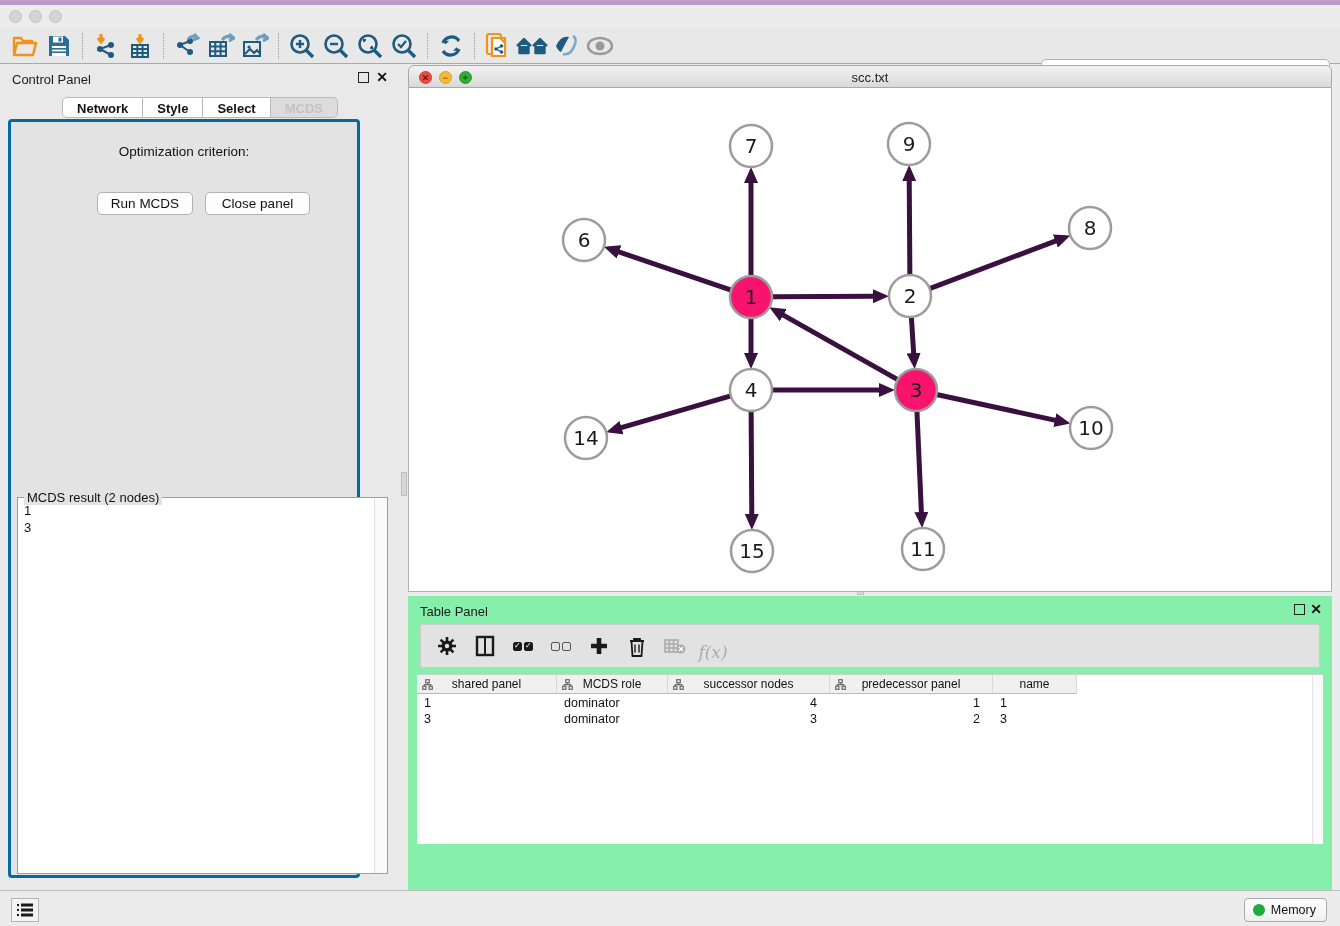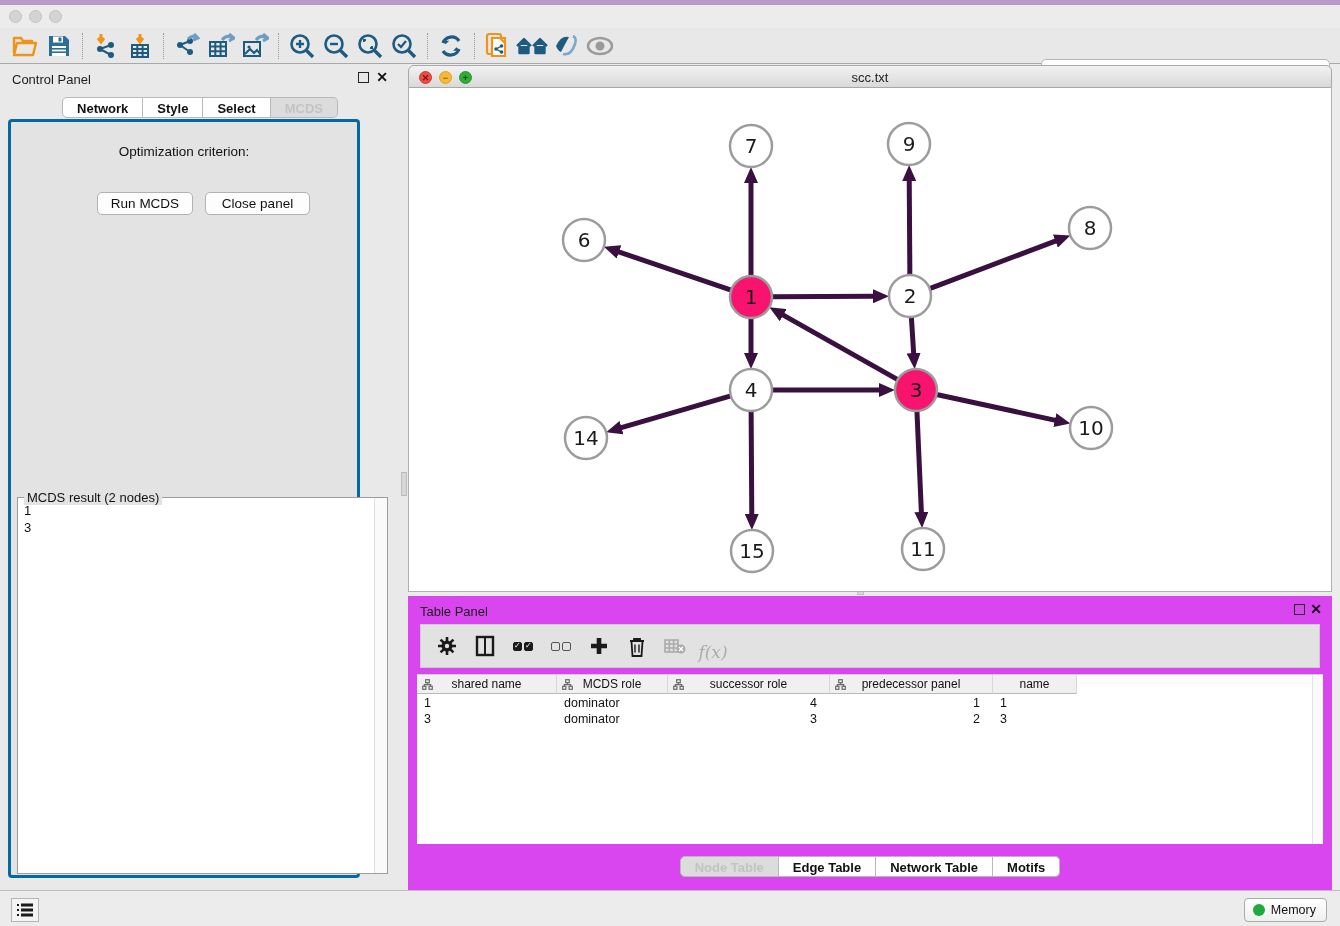--- a/index.html
+++ b/index.html
@@ -59,21 +59,21 @@
   #net-window { left:408px; top:65px; width:924px; height:527px; }
   #net-titlebar { position:absolute; left:0; top:0; width:100%; height:23px; background:linear-gradient(#f2f2f2,#d9d9d9); border:1px solid #a8a8a8; border-radius:6px 6px 0 0; }
   .nt-dot { position:absolute; top:4.5px; width:13px; height:13px; border-radius:50%; font-size:9px; font-weight:bold; text-align:center; line-height:13px; cursor:pointer; }
   #nt-close { left:10px; background:#ea4d44; color:#7d100c; border:1px solid #d0382f; }
   #nt-min { left:30px; background:#f5b935; color:#92600a; border:1px solid #dfa023; }
   #nt-zoom { left:50px; background:#32a939; color:#0c5a10; border:1px solid #259b2c; }
   #net-title { position:absolute; left:0; right:0; top:4px; text-align:center; font-size:13px; color:#222; }
   #net-canvas { position:absolute; left:0; top:23px; width:924px; height:504px; background:#fff; border:1px solid #b0b0b0; border-top:none; }
 
   
-  #table-panel { left:408px; top:596px; width:924px; height:294px; background:#d946ef; }
+  #table-panel { left:408px; top:596px; width:924px; height:294px; background:#86efac; }
   #tp-float { right:27px; } #tp-close { right:10px; }
   #tp-toolbar { position:absolute; left:12px; top:28px; width:900px; height:44px; background:#e2e2e2; border:1px solid #cccccc; display:flex; align-items:center; padding-left:14px; gap:14px; }
   .tp-ic { width:24px; height:24px; display:flex; align-items:center; justify-content:center; cursor:pointer; color:#1a1a1a; }
   .tp-ic.disabled { color:#ababab; cursor:default; }
   .chkpair { display:flex; gap:2px; }
   .chk { width:9px; height:9px; border:1.5px solid #1a1a1a; border-radius:2px; }
   .chk.filled { background:#1a1a1a; position:relative; }
   .chk.filled::after { content:"✓"; color:#fff; font-size:8px; position:absolute; left:0px; top:-2px; }
   .chk.empty { border-color:#555; }
   #fx-label { font-family:"DejaVu Serif", serif; font-style:italic; font-size:17px; color:#ababab;margin-top:12px; }
@@ -401,21 +401,21 @@
       <div id="tp-header">
           <div class="th" style="width: 140px;">
             <svg class="tree-ic" width="11" height="11" viewBox="0 0 11 11">
               <g fill="none" stroke="#6b6b6b" stroke-width="1.2">
                 <rect x="3.7" y="0.7" width="3.6" height="3"></rect>
                 <rect x="0.7" y="7.3" width="3.2" height="3"></rect>
                 <rect x="7.1" y="7.3" width="3.2" height="3"></rect>
                 <path d="M5.5 3.7 v2 M2.3 7.3 v-1.6 h6.4 v1.6"></path>
               </g>
             </svg>
-            <span>shared name</span>
+            <span>shared panel</span>
           </div>
           <div class="th" style="width: 111px;">
             <svg class="tree-ic" width="11" height="11" viewBox="0 0 11 11">
               <g fill="none" stroke="#6b6b6b" stroke-width="1.2">
                 <rect x="3.7" y="0.7" width="3.6" height="3"></rect>
                 <rect x="0.7" y="7.3" width="3.2" height="3"></rect>
                 <rect x="7.1" y="7.3" width="3.2" height="3"></rect>
                 <path d="M5.5 3.7 v2 M2.3 7.3 v-1.6 h6.4 v1.6"></path>
               </g>
             </svg>
@@ -423,21 +423,21 @@
           </div>
           <div class="th" style="width: 162px;">
             <svg class="tree-ic" width="11" height="11" viewBox="0 0 11 11">
               <g fill="none" stroke="#6b6b6b" stroke-width="1.2">
                 <rect x="3.7" y="0.7" width="3.6" height="3"></rect>
                 <rect x="0.7" y="7.3" width="3.2" height="3"></rect>
                 <rect x="7.1" y="7.3" width="3.2" height="3"></rect>
                 <path d="M5.5 3.7 v2 M2.3 7.3 v-1.6 h6.4 v1.6"></path>
               </g>
             </svg>
-            <span>successor role</span>
+            <span>successor nodes</span>
           </div>
           <div class="th" style="width: 163px;">
             <svg class="tree-ic" width="11" height="11" viewBox="0 0 11 11">
               <g fill="none" stroke="#6b6b6b" stroke-width="1.2">
                 <rect x="3.7" y="0.7" width="3.6" height="3"></rect>
                 <rect x="0.7" y="7.3" width="3.2" height="3"></rect>
                 <rect x="7.1" y="7.3" width="3.2" height="3"></rect>
                 <path d="M5.5 3.7 v2 M2.3 7.3 v-1.6 h6.4 v1.6"></path>
               </g>
             </svg>
@@ -458,26 +458,20 @@
           <div class="tr">
             <div class="td l" style="width: 140px;">3</div>
             <div class="td l" style="width: 111px;">dominator</div>
             <div class="td r" style="width: 162px;">3</div>
             <div class="td r" style="width: 163px;">2</div>
             <div class="td l" style="width: 84px;">3</div>
           </div>
         </div>
       <div id="tp-scroll"></div>
     </div>
-    <div id="tp-tabs" class="tabrow">
-        <div class="tab tab-selected">Node Table</div>
-        <div class="tab">Edge Table</div>
-        <div class="tab">Network Table</div>
-        <div class="tab">Motifs</div>
-      </div>
   </div>
 
   <div id="status-bar" class="abs">
     <div id="list-btn">
       <svg width="16" height="14" viewBox="0 0 16 14">
           <g fill="#1a1a1a">
             <rect x="0" y="1" width="2" height="2"></rect>
             <rect x="4" y="0.5" width="12" height="3"></rect>
             <rect x="0" y="6" width="2" height="2"></rect>
             <rect x="4" y="5.5" width="12" height="3"></rect>

